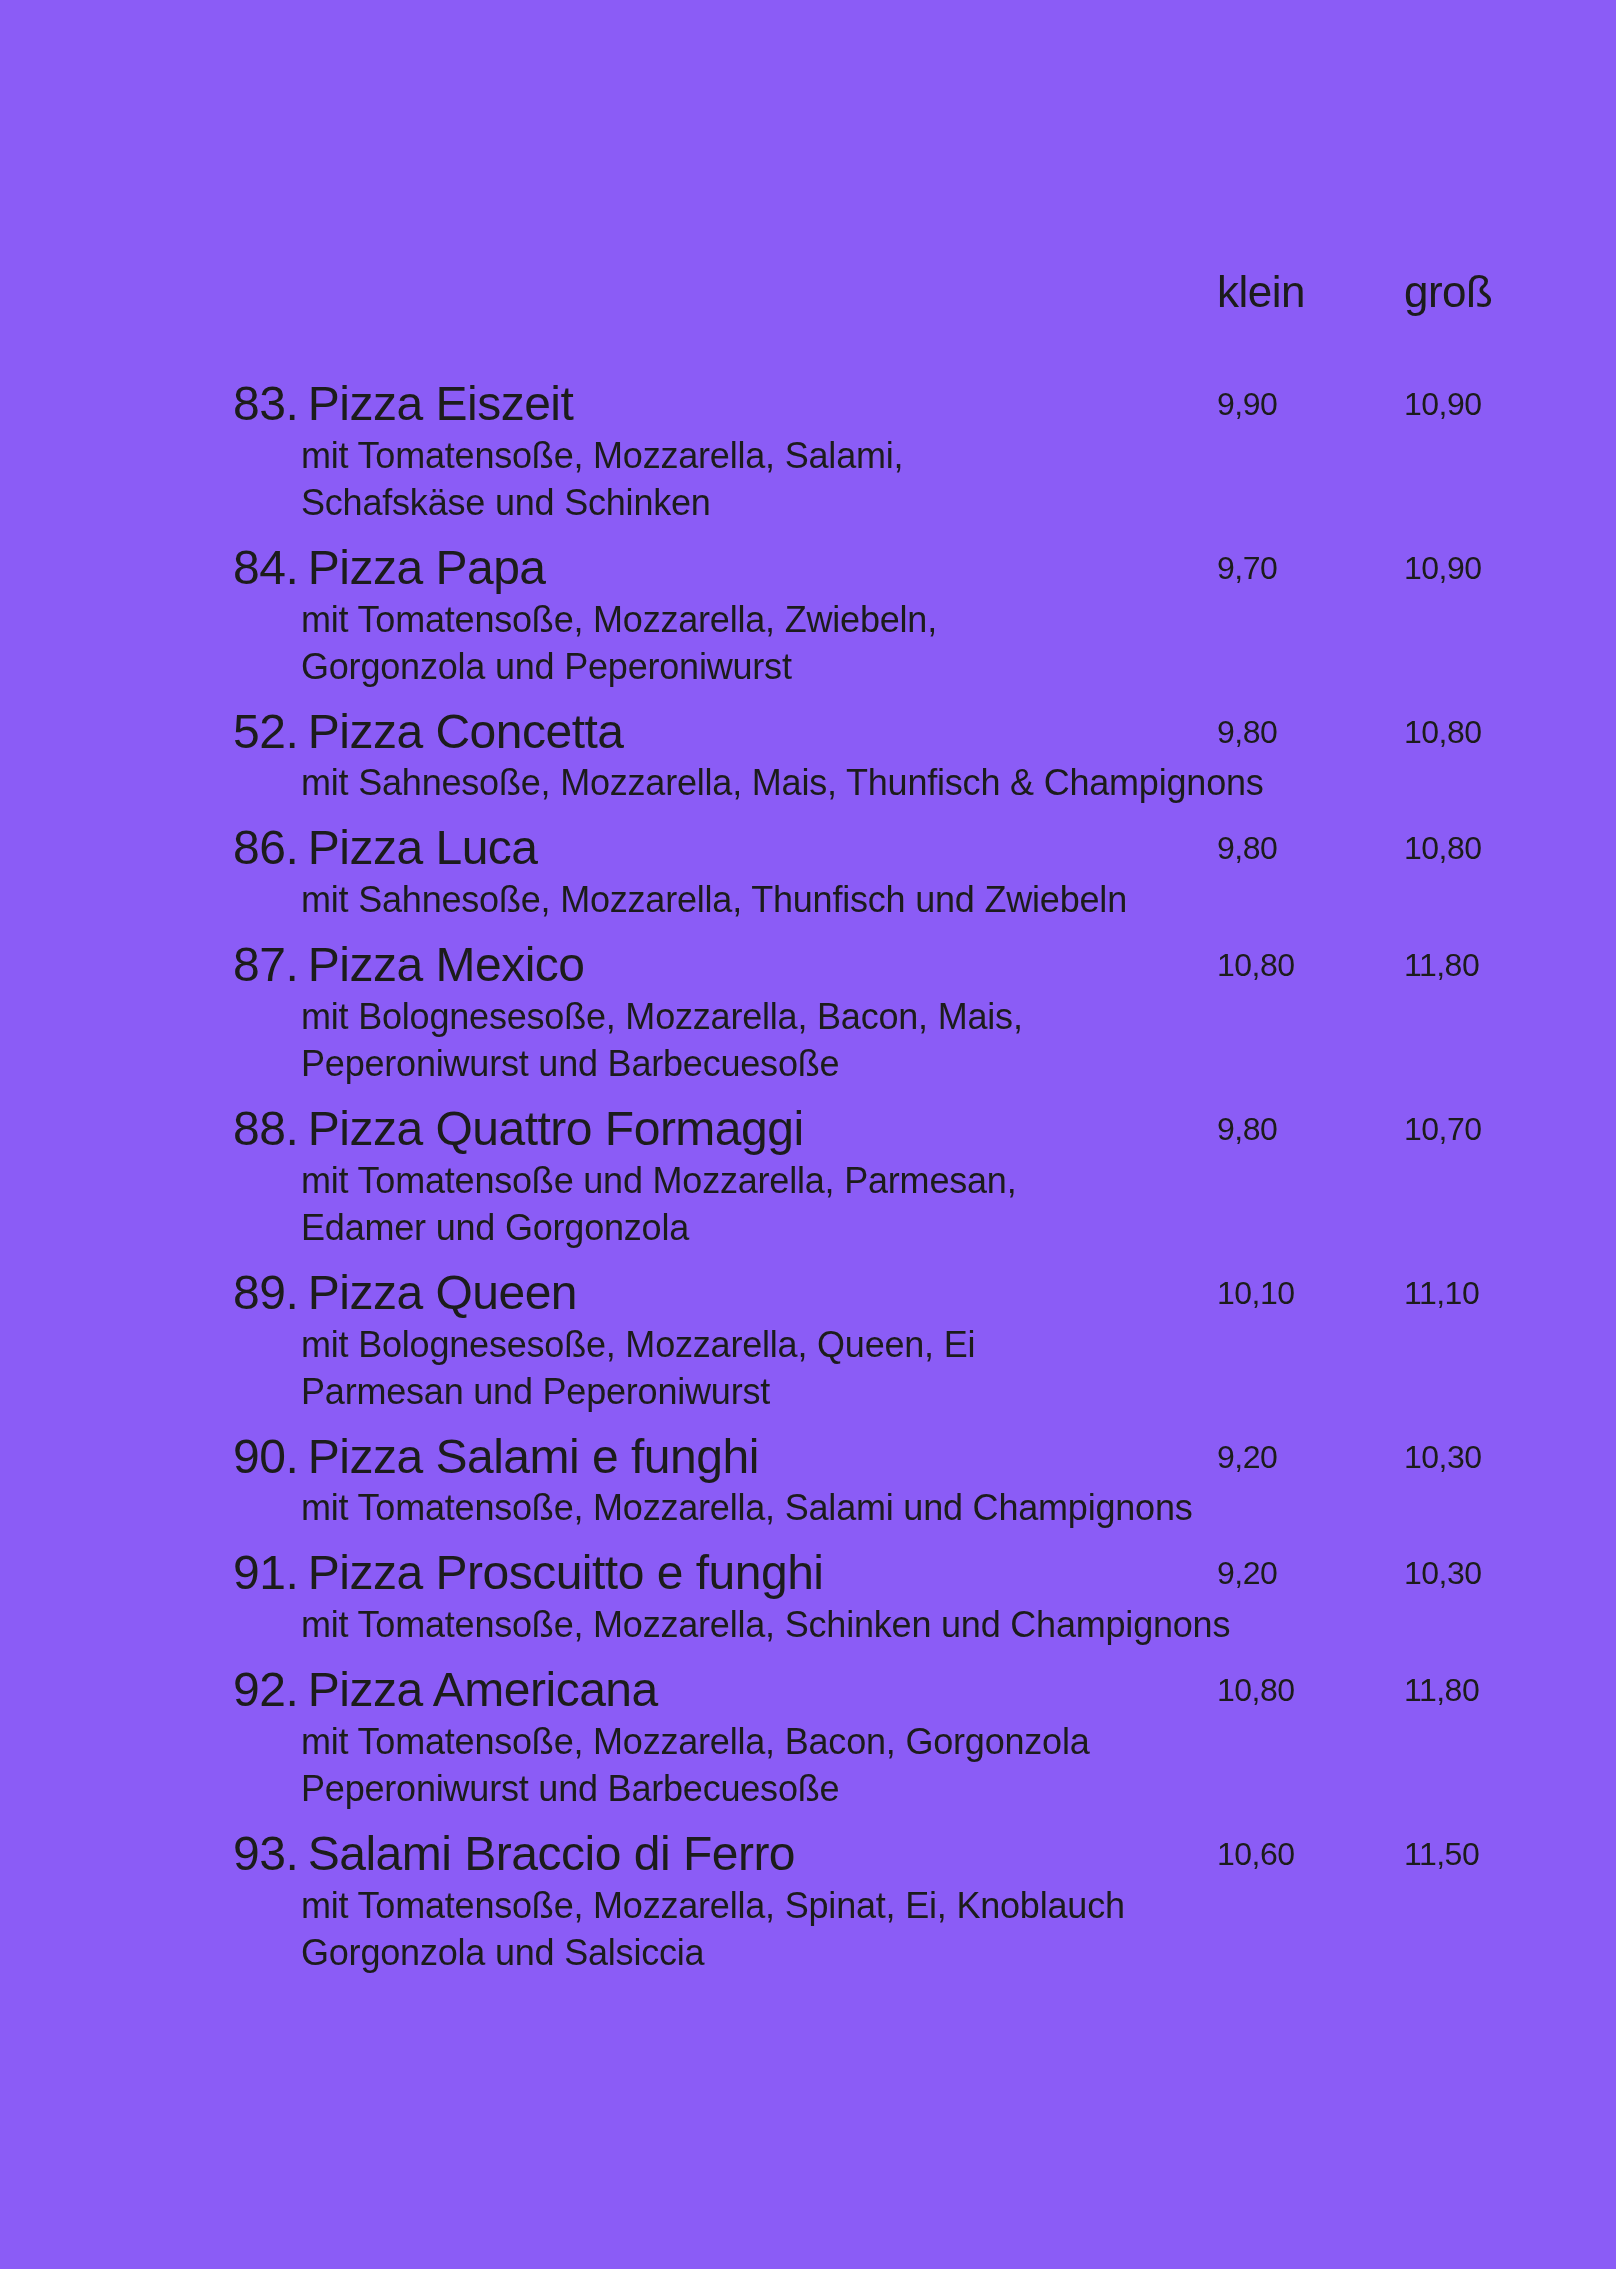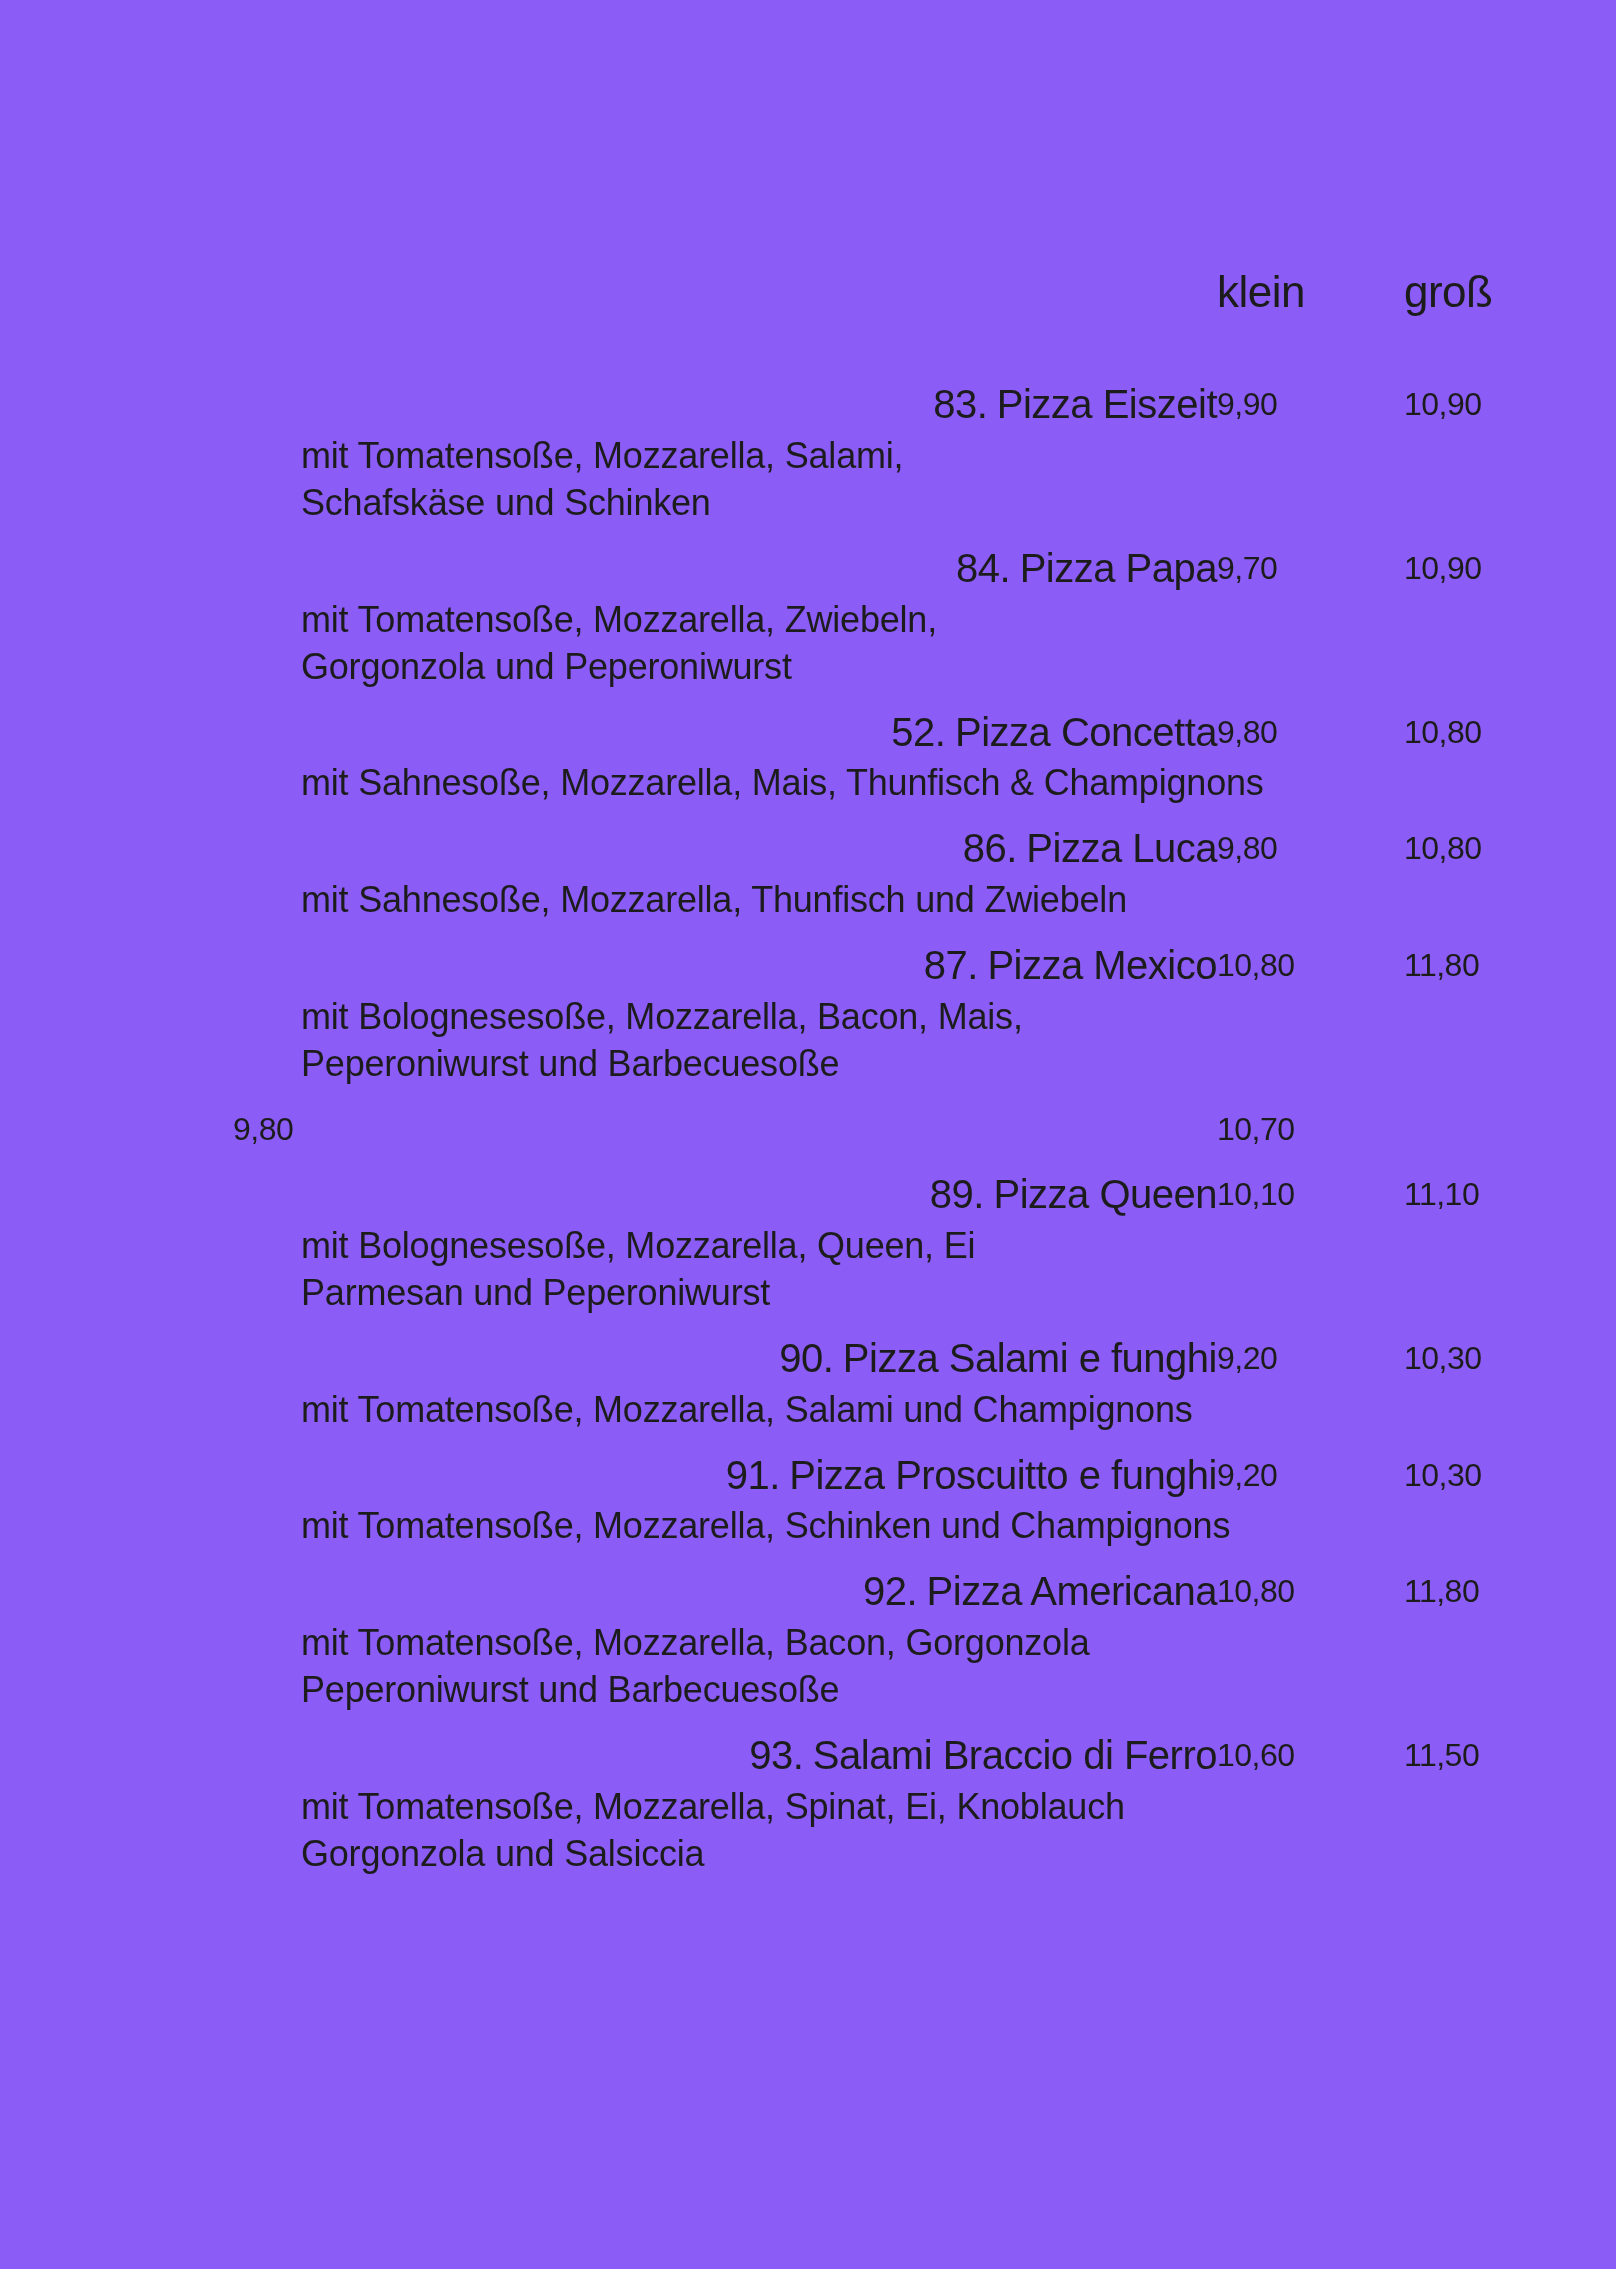--- a/index.html
+++ b/index.html
@@ -25,25 +25,24 @@
     align-items: start;
   }
   .header-row { margin-bottom: 66px; }
   .header-label {
     font-size: 44px;
     line-height: 46px;
     letter-spacing: -0.5px;
   }
   .item { margin-bottom: 19px; }
   .item-title {
-    font-size: 40px;
+    font-size: 48px;
     line-height: 46px;
     letter-spacing: -0.5px;
     white-space: nowrap;
-    text-align: right;
   }
   .item-number { margin-right: 9.5px; }
   .price {
     font-size: 32px;
     line-height: 46px;
     letter-spacing: -0.5px;
   }
   .desc {
     margin-top: 4.8px;
     margin-left: 68px;
@@ -131,20 +130,29 @@
             <div class="desc">
               <div class="desc-line">mit Bolognesesoße, Mozzarella, Bacon, Mais,</div>
               <div class="desc-line">Peperoniwurst und Barbecuesoße</div>
             </div>
           </div>
           <div class="price">10,80</div>
           <div class="price">11,80</div>
         </div>
 
         <div class="row item">
+          <div>
+            <div class="item-title">
+              <span class="item-number">88.</span><span>Pizza Quattro Formaggi</span>
+            </div>
+            <div class="desc">
+              <div class="desc-line">mit Tomatensoße und Mozzarella, Parmesan,</div>
+              <div class="desc-line">Edamer und Gorgonzola</div>
+            </div>
+          </div>
           <div class="price">9,80</div>
           <div class="price">10,70</div>
         </div>
 
         <div class="row item">
           <div>
             <div class="item-title">
               <span class="item-number">89.</span><span>Pizza Queen</span>
             </div>
             <div class="desc">

